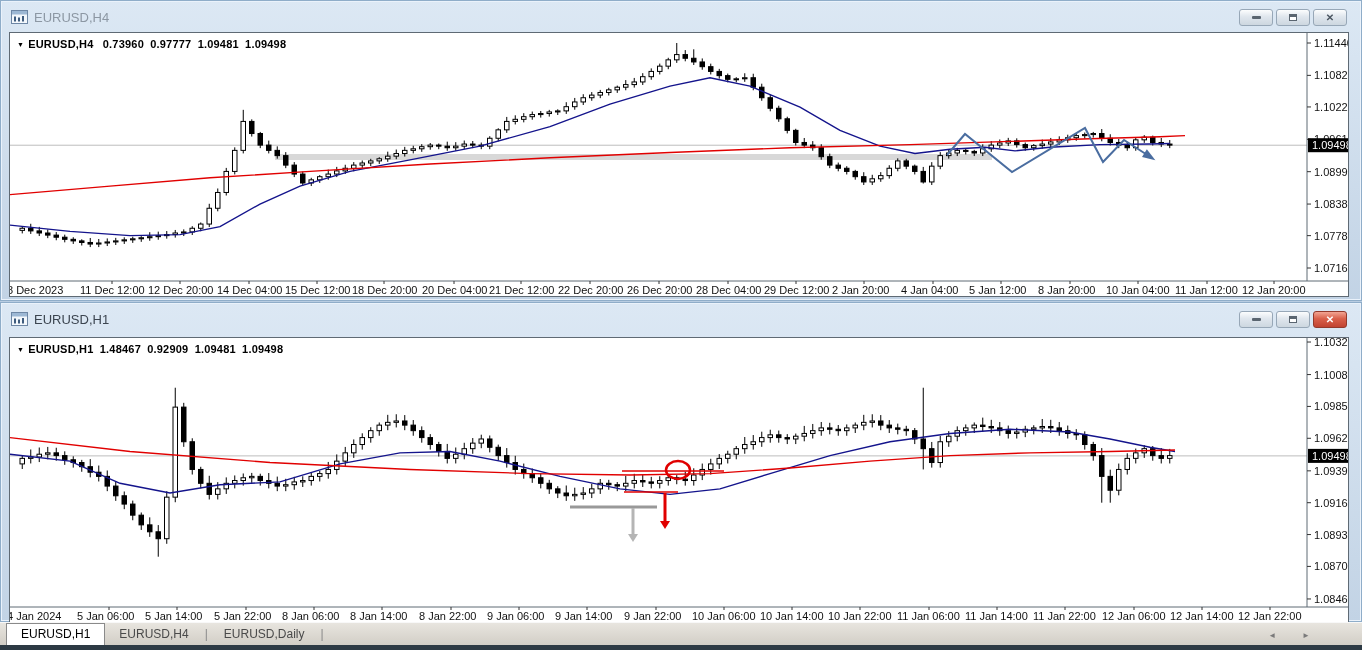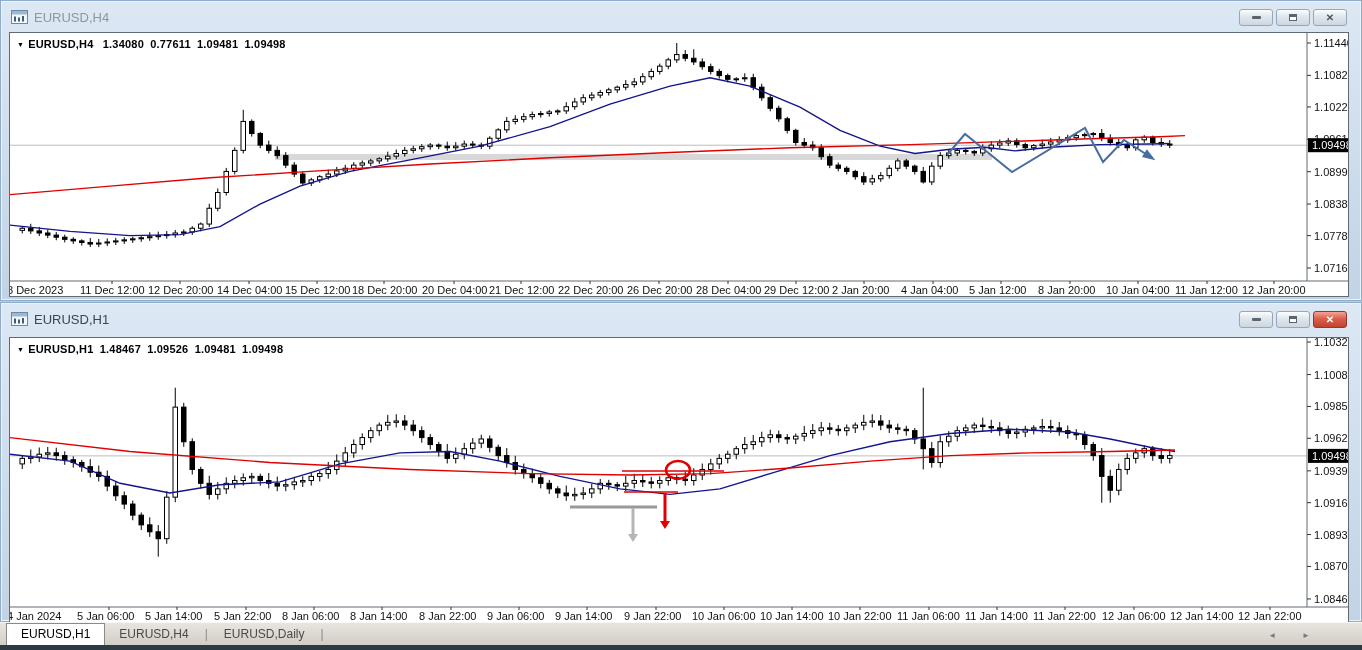--- a/index.html
+++ b/index.html
@@ -86,22 +86,22 @@
           <span class="restore-glyph"></span>
         </div>
       <div class="win-btn">
           <span>✕</span>
         </div>
     </div>
   </div>
   <div class="chart-box" style="top:31px;height:263px;">
     <div class="ohlc-info">
       <span class="dd">▼</span><span>EURUSD,H4</span>
-      <span></span><span>1.34080</span>
-      <span>0.77611</span>
+      <span></span><span>0.73960</span>
+      <span>0.97777</span>
       <span>1.09481</span>
       <span>1.09498</span>
     </div>
     <svg id="chart-svg-0" width="1338" height="263">
         <rect x="0" y="0" width="1338" height="263" fill="#ffffff"></rect>
         <rect x="265" y="121" width="717" height="6" fill="#d8d8d8"></rect>
         <line x1="0" y1="112.21052631578938" x2="1297" y2="112.21052631578938" stroke="#bdbdbd" stroke-width="1"></line>
         <g>
           <line x1="12.25" y1="193.67105263157896" x2="12.25" y2="200.40789473684183" stroke="#000" stroke-width="1"></line>
           <rect x="10" y="195.26315789473733" width="4.5" height="2.1052631578945125" fill="#ffffff" stroke="#000" stroke-width="1"></rect>
@@ -469,21 +469,21 @@
         </div>
       <div class="win-btn close-red">
           <span>✕</span>
         </div>
     </div>
   </div>
   <div class="chart-box" style="top:34px;height:284px;">
     <div class="ohlc-info">
       <span class="dd">▼</span><span>EURUSD,H1</span>
       <span>1.48467</span>
-      <span>1.09526</span>
+      <span>0.92909</span>
       <span>1.09481</span>
       <span>1.09498</span>
     </div>
     <svg id="chart-svg-1" width="1338" height="284">
         <rect x="0" y="0" width="1338" height="284" fill="#ffffff"></rect>
         <line x1="0" y1="117.87796086508784" x2="1297" y2="117.87796086508784" stroke="#bdbdbd" stroke-width="1"></line>
         <g>
           <line x1="12.25" y1="117.70481462409957" x2="12.25" y2="131.00244593203053" stroke="#000" stroke-width="1"></line>
           <rect x="10" y="120.37126673532566" width="4.5" height="5.5406797116368836" fill="#ffffff" stroke="#000" stroke-width="1"></rect>
           <line x1="20.75" y1="111.47154994850962" x2="20.75" y2="125.46176622039366" stroke="#000" stroke-width="1"></line>

